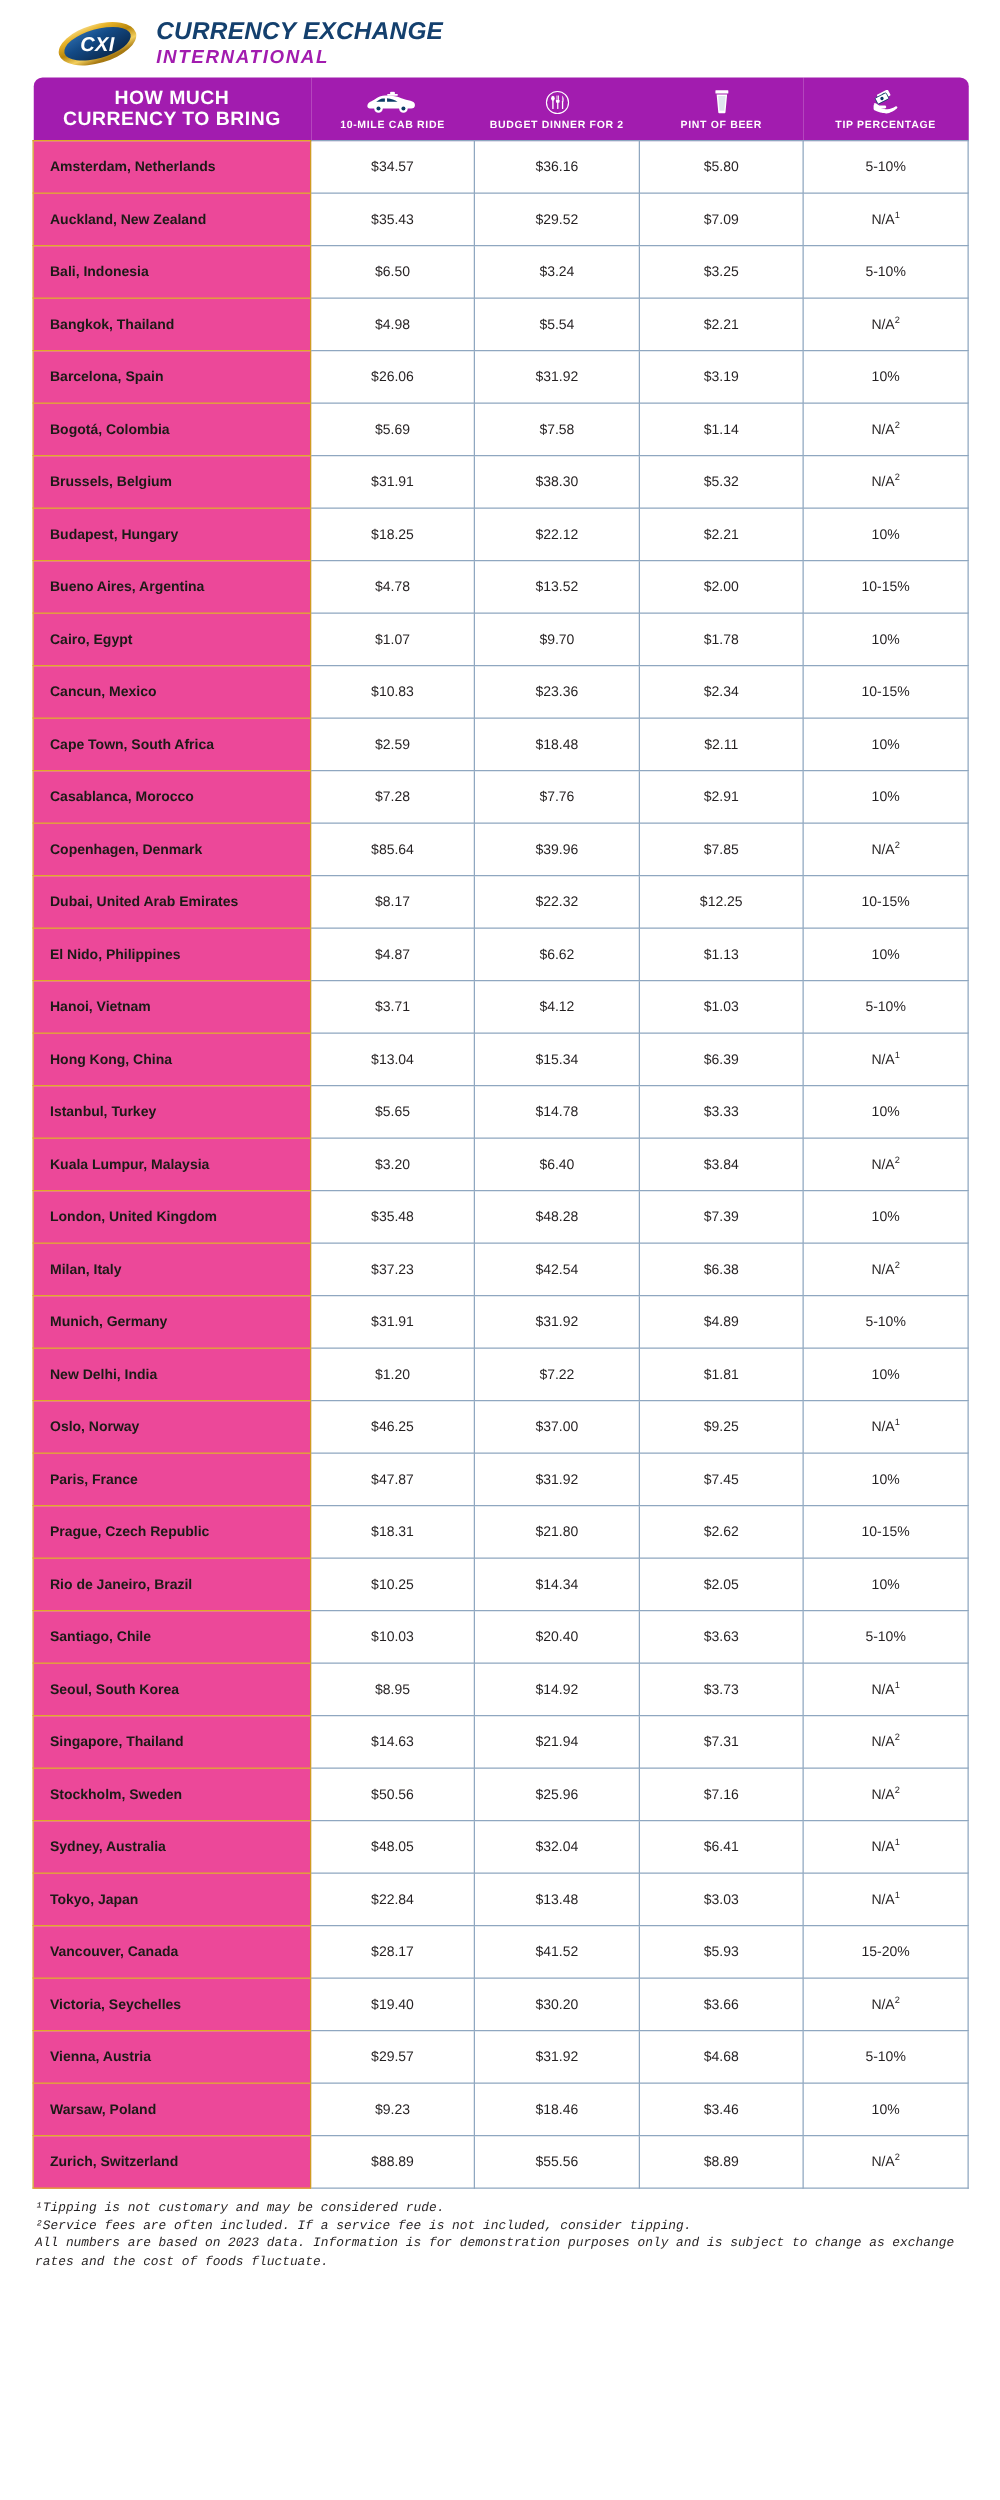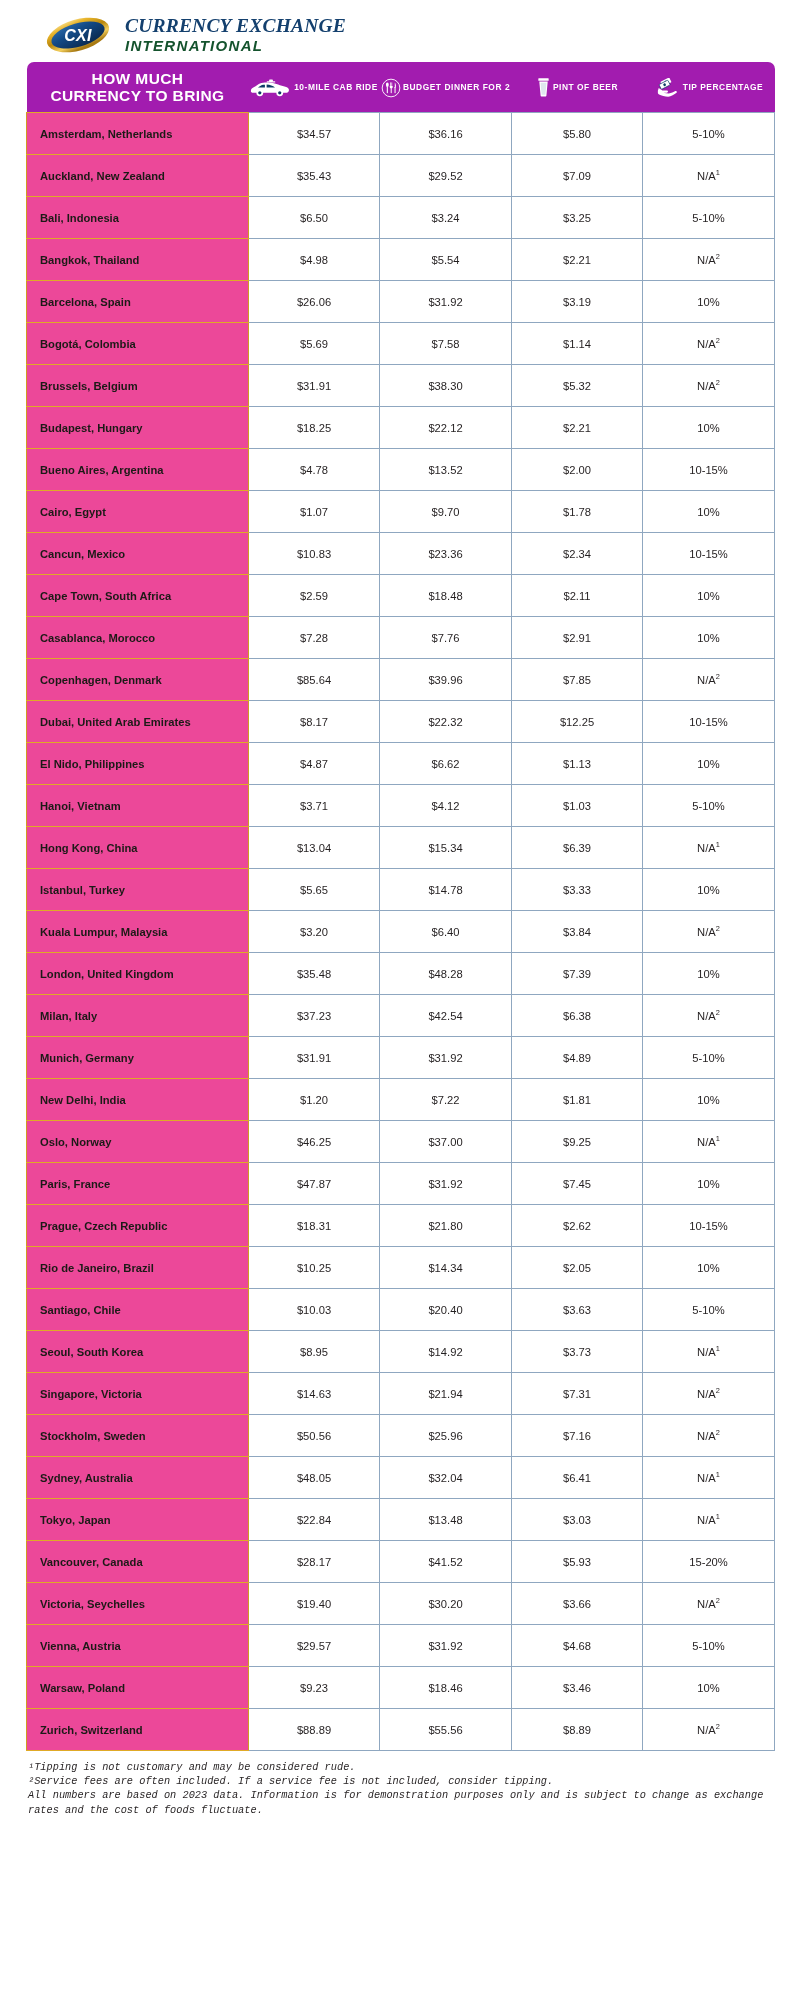--- a/index.html
+++ b/index.html
@@ -36,34 +36,34 @@
     margin-right: 13px;
     flex: 0 0 auto;
   }
   .brand-text {
     display: flex;
     flex-direction: column;
     justify-content: center;
     line-height: 1.02;
   }
   .brand-line1 {
-    font-family: Liberation Serif, serif;
+    font-family: Liberation Sans, sans-serif;
     font-weight: bold;
     font-style: italic;
     font-size: 19.5px;
     letter-spacing: 0.2px;
     color: #14406e;
   }
   .brand-line2 {
     font-family: "Liberation Sans", sans-serif;
     font-weight: bold;
     font-style: italic;
     font-size: 15px;
     letter-spacing: 1.3px;
-    color: #14532d;
+    color: #a21caf;
     margin-top: 2px;
   }
 
   
   .table-wrap {
     margin: 0 26px 0 26px;
     width: 748px;
     box-sizing: border-box;
   }
   table.cxi {
@@ -86,21 +86,21 @@
     font-size: 15.5px;
     font-weight: bold;
     letter-spacing: 0.4px;
     line-height: 1.12;
     text-align: center;
     padding: 0 6px;
     text-transform: uppercase;
   }
   .hd-col {
     display: flex;
-    flex-direction: row;
+    flex-direction: column;
     align-items: center;
     justify-content: center;
     gap: 2px;
   }
   .hd-icon {
     height: 21px;
     display: flex;
     align-items: flex-end;
     justify-content: center;
   }
@@ -477,21 +477,21 @@
             <td><span>5-10%</span></td>
           </tr>
           <tr>
             <td class="city">Seoul, South Korea</td>
             <td>$8.95</td>
             <td>$14.92</td>
             <td>$3.73</td>
             <td><span>N/A</span><sup>1</sup></td>
           </tr>
           <tr>
-            <td class="city">Singapore, Victoria</td>
+            <td class="city">Singapore, Thailand</td>
             <td>$14.63</td>
             <td>$21.94</td>
             <td>$7.31</td>
             <td><span>N/A</span><sup>2</sup></td>
           </tr>
           <tr>
             <td class="city">Stockholm, Sweden</td>
             <td>$50.56</td>
             <td>$25.96</td>
             <td>$7.16</td>

